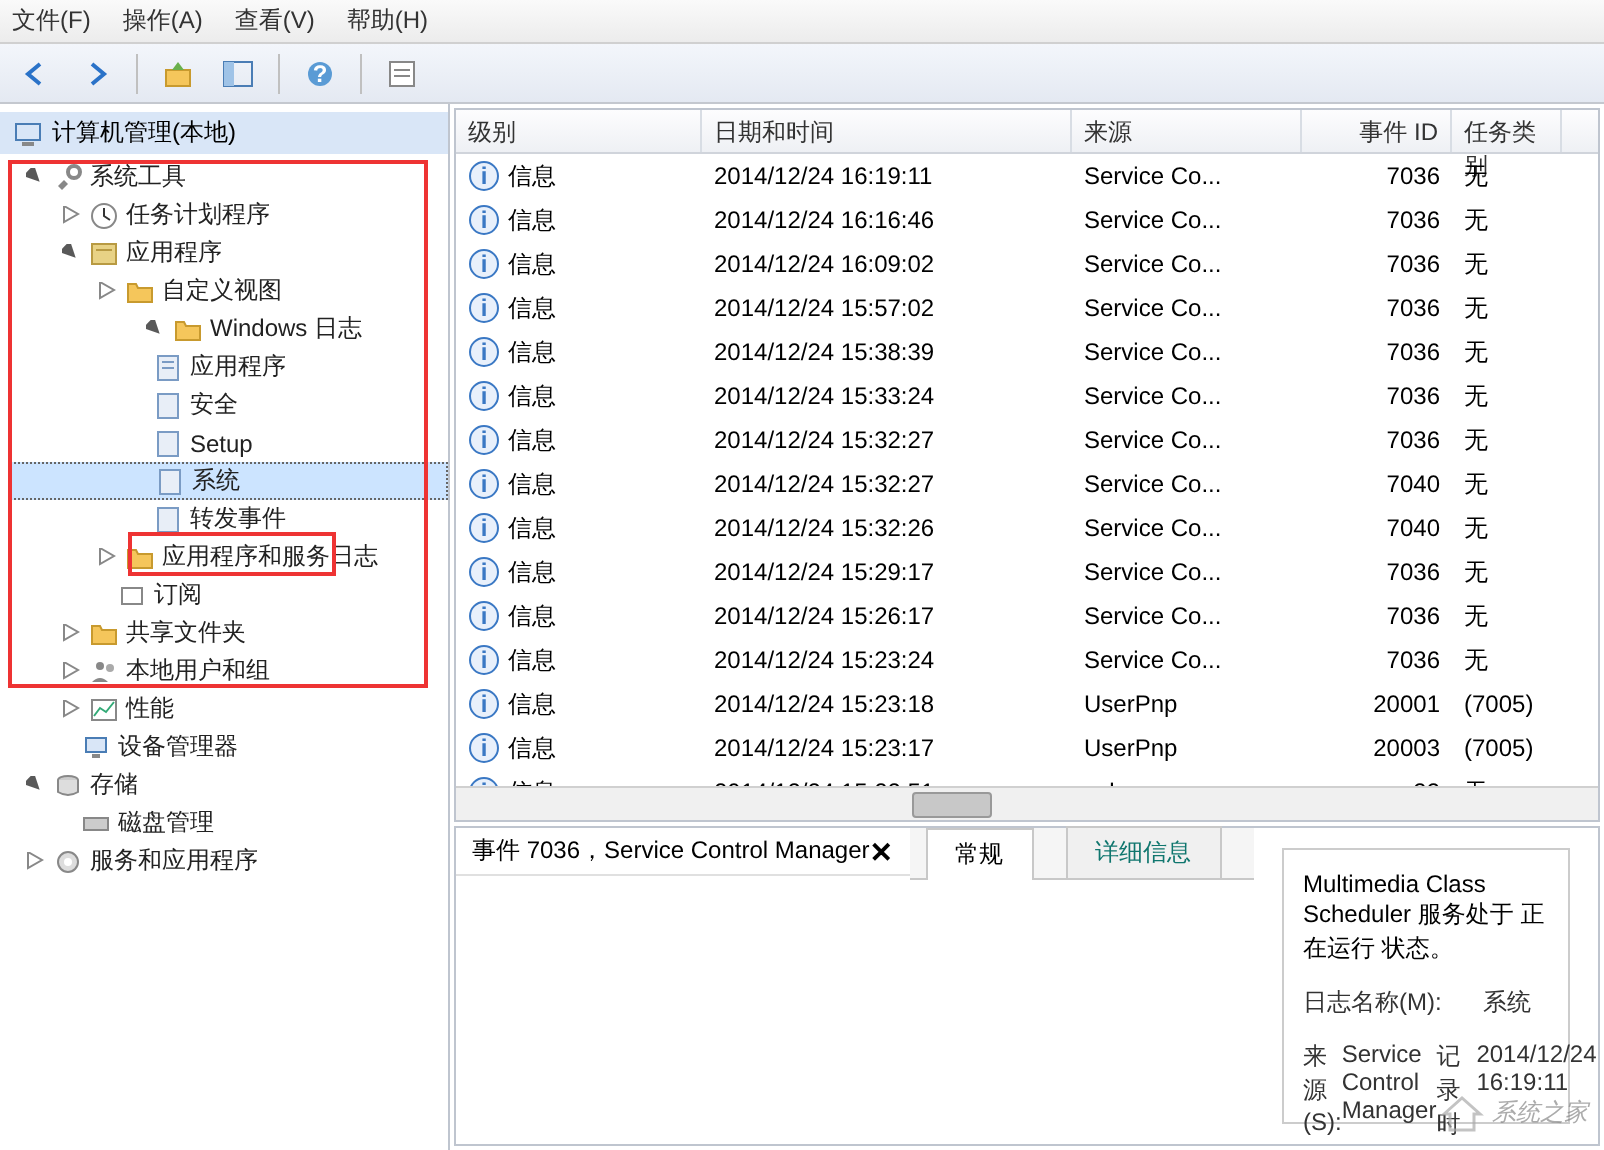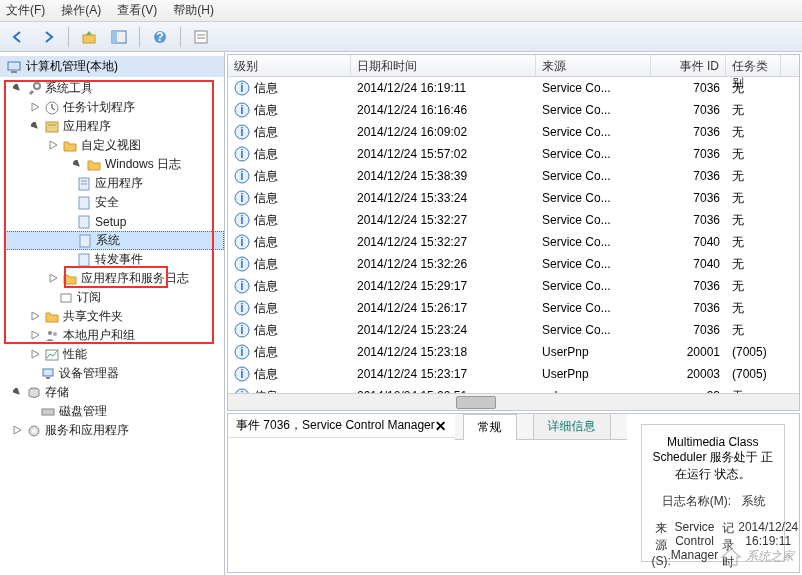--- a/index.html
+++ b/index.html
@@ -29,21 +29,21 @@
 .td { padding: 0 6px; overflow: hidden; white-space: nowrap; }
 .info-ico { width: 16px; height: 16px; margin-right: 4px; }
 .hscroll { height: 17px; background: #f0f0f0; border-top: 1px solid #d0d0d0; position: relative; display: flex; align-items: center; }
 .hscroll .thumb { position: absolute; left: 40%; width: 40px; height: 13px; background: #c8c8c8; border: 1px solid #999; border-radius: 2px; }
 .detail-panel { border: 1px solid #bfc5cf; margin: 0 2px 2px 2px; height: 160px; display: flex; flex-direction: row; }
 .detail-title { background: #fff; height: 24px; display: flex; align-items: center; justify-content: space-between; padding: 0 8px; border-bottom: 1px solid #e0e0e0; }
 .tabs { display: flex; align-items: flex-end; height: 26px; padding-left: 8px; border-bottom: 1px solid #c8c8c8; background: #f5f5f5; }
 .tab { padding: 4px 14px; border: 1px solid #c8c8c8; border-bottom: none; background: #fff; margin-right: 16px; position: relative; top: 1px; }
 .tab.inactive { background: #f0f0f0; color: #0f766e; top: 0; }
 .detail-body { flex: 1; padding: 10px 14px; overflow: hidden; }
-.detail-inner { border: 1px solid #ccc; padding: 10px; height: 100%; text-align: center; }
+.detail-inner { border: 1px solid #ccc; padding: 10px; height: 100%; }
 .field-row { display: flex; margin-top: 10px; }
 .field-label { width: 90px; color: #333; }
 .field-val { color: #333; }
 .watermark { position: absolute; right: 8px; bottom: 8px; color: #888; font-size: 16px; font-style: italic; opacity: 0.7; display: flex; align-items: center; gap: 4px; }
 .col-level { width: 123px; }
 .col-date { width: 185px; }
 .col-src { width: 115px; }
 .col-id { width: 75px; text-align: right; }
 .col-task { width: 55px; }
 </style>

